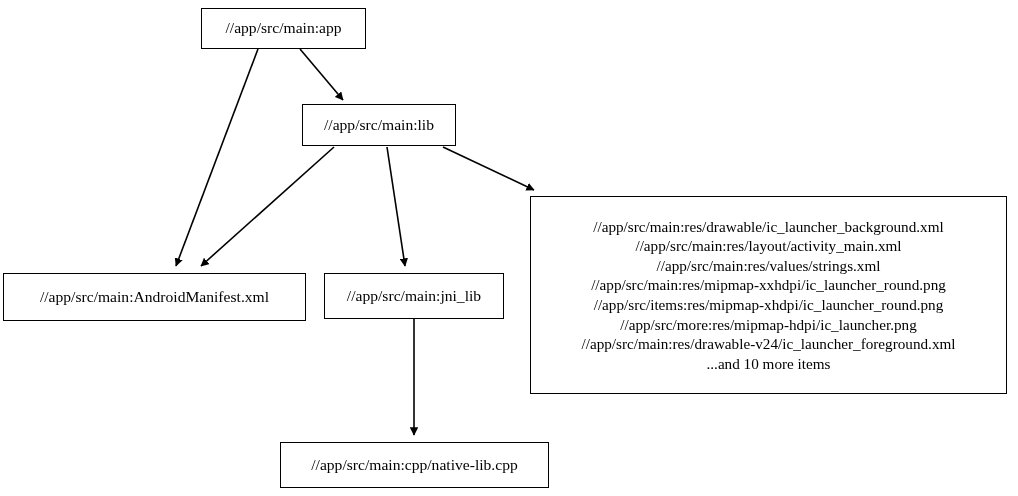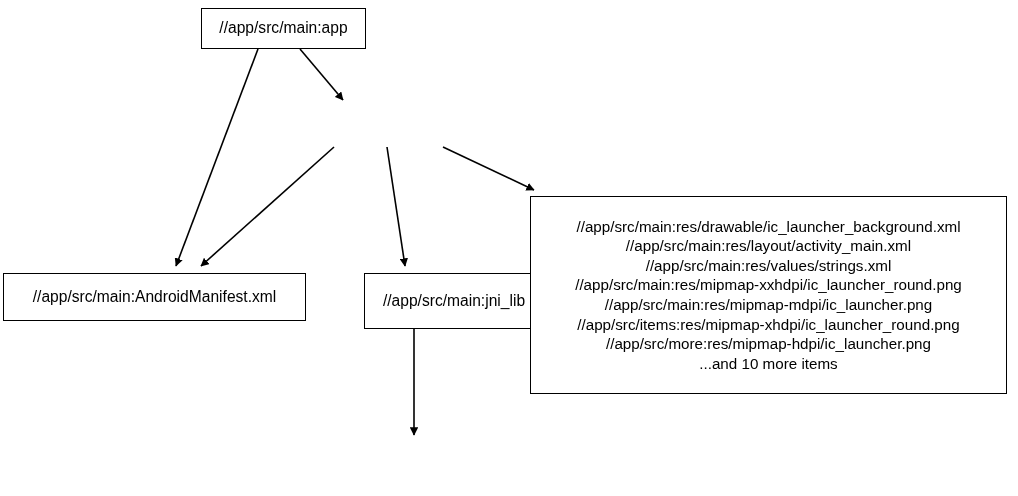--- a/index.html
+++ b/index.html
@@ -5,21 +5,21 @@
   html, body {
     margin: 0;
     padding: 0;
     background: #ffffff;
   }
   #canvas {
     position: relative;
     width: 1018px;
     height: 496px;
     background: #ffffff;
-    font-family: Liberation Sans, sans-serif;
+    font-family: Liberation Serif, serif;
     overflow: hidden;
   }
   #edges {
     position: absolute;
     left: 0;
     top: 0;
     width: 1018px;
     height: 496px;
   }
   .node {
@@ -45,21 +45,21 @@
     line-height: 1.29;
     font-size: 15.2px;
     padding: 2px 6px;
   }
   .node-multiline .line {
     display: block;
   }
   #node-app        { left: 201px;  top: 8px;   width: 165px; height: 41px; }
   #node-lib        { left: 302px;  top: 104px; width: 154px; height: 42px; }
   #node-manifest   { left: 3px;    top: 273px; width: 303px; height: 48px; }
-  #node-jni        { left: 324px;  top: 273px; width: 180px; height: 56px; margin-left: 40px; }
+  #node-jni        { left: 324px;  top: 273px; width: 180px; height: 46px; }
   #node-res        { left: 530px;  top: 196px; width: 477px; height: 198px; }
   #node-cpp        { left: 280px;  top: 442px; width: 269px; height: 46px; }
 </style>
 </head>
 <body>
 
 <div id="canvas">
 
   <svg id="edges" viewBox="0 0 1018 496" xmlns="http://www.w3.org/2000/svg">
     <defs>
@@ -90,36 +90,42 @@
 
     <g>
       <path d="M 414 316 L 414 435" stroke="#000000" stroke-width="1.6" fill="none" marker-end="url(#arrow)"></path>
     </g>
   </svg>
 
   <div class="node" id="node-app">
     <span class="node-label">//app/src/main:app</span>
   </div>
 
+  <div class="node" id="node-lib">
+    <span class="node-label">//app/src/main:lib</span>
+  </div>
 
   <div class="node" id="node-manifest">
     <span class="node-label">//app/src/main:AndroidManifest.xml</span>
   </div>
 
   <div class="node" id="node-jni">
     <span class="node-label">//app/src/main:jni_lib</span>
   </div>
 
   <div class="node node-multiline" id="node-res">
     <div>
       <span class="line">//app/src/main:res/drawable/ic_launcher_background.xml</span>
       <span class="line">//app/src/main:res/layout/activity_main.xml</span>
       <span class="line">//app/src/main:res/values/strings.xml</span>
       <span class="line">//app/src/main:res/mipmap-xxhdpi/ic_launcher_round.png</span>
-      <span class="line">//app/src/main:res/mipmap-mdpi/ic_launcher.png</span>
       <span class="line">//app/src/items:res/mipmap-xhdpi/ic_launcher_round.png</span>
       <span class="line">//app/src/more:res/mipmap-hdpi/ic_launcher.png</span>
+      <span class="line">//app/src/main:res/drawable-v24/ic_launcher_foreground.xml</span>
       <span class="line">...and 10 more items</span>
     </div>
   </div>
 
+  <div class="node" id="node-cpp">
+    <span class="node-label">//app/src/main:cpp/native-lib.cpp</span>
+  </div>
 
 </div>
 
 </body></html>

